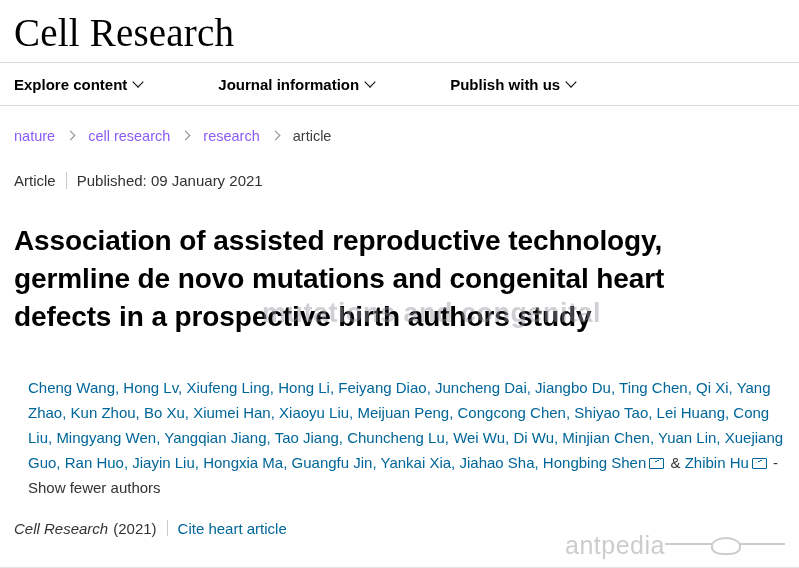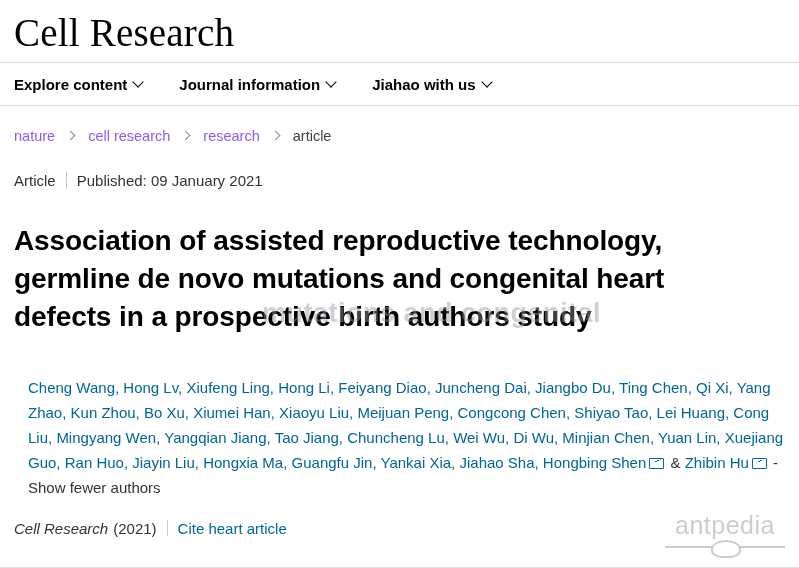--- a/index.html
+++ b/index.html
@@ -31,20 +31,21 @@
 
   
   .navbar {
     border-top: 1px solid #d9d9d9;
     border-bottom: 1px solid #d9d9d9;
     padding: 0 14px;
     display: flex;
     align-items: center;
     height: 42px;
     background: #ffffff;
+    gap: 39px;
   }
   .nav-item {
     display: flex;
     align-items: center;
     font-size: 15px;
     font-weight: bold;
     color: #000000;
     margin-right: 36px;
     cursor: pointer;
     white-space: nowrap;
@@ -219,21 +220,21 @@
     white-space: nowrap;
     font-family: "Liberation Sans", sans-serif;
   }
   .watermark-logo {
     position: absolute;
     right: 14px;
     bottom: 10px;
     pointer-events: none;
     opacity: 0.5;
     display: flex;
-    flex-direction: column;
+    flex-direction: row;
     align-items: center;
   }
   .watermark-logo .wm-text {
     font-size: 25px;
     color: #9a9a9a;
     font-family: "Liberation Sans", sans-serif;
     letter-spacing: 0.5px;
     line-height: 26px;
   }
   .watermark-logo .wm-sub {
@@ -277,21 +278,21 @@
 <nav class="navbar">
   <div class="nav-item">
     <span>Explore content</span>
     <span class="chev"></span>
   </div>
   <div class="nav-item">
     <span>Journal information</span>
     <span class="chev"></span>
   </div>
   <div class="nav-item">
-    <span>Jiahao with us</span>
+    <span>Publish with us</span>
     <span class="chev"></span>
   </div>
 </nav>
 
 <div class="breadcrumb">
   <a>nature</a>
   <span class="crumb-sep"></span>
   <a>cell research</a>
   <span class="crumb-sep"></span>
   <a>research</a>

